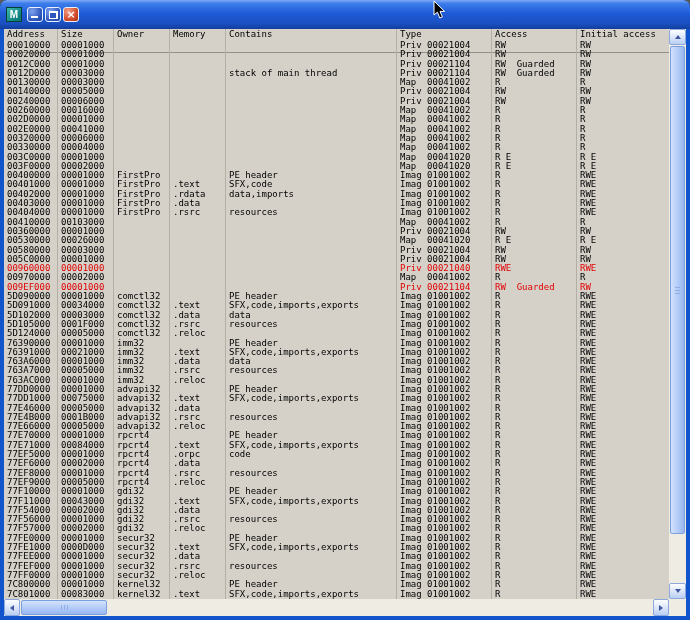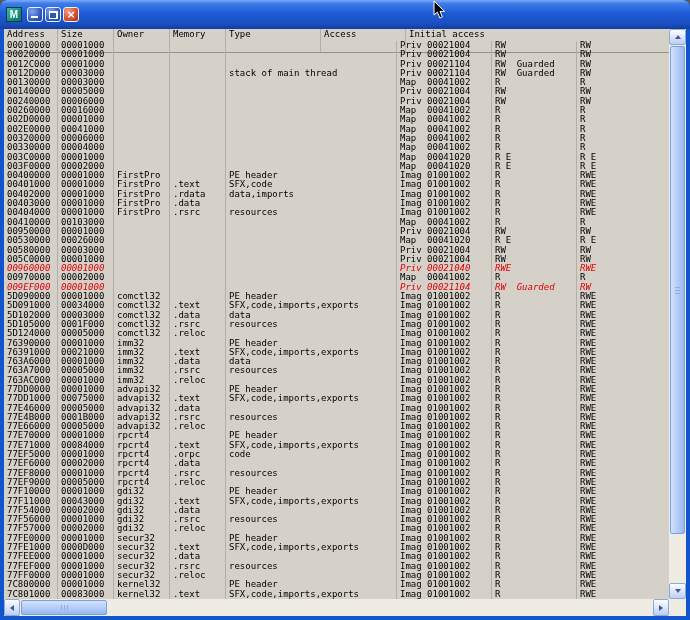--- a/index.html
+++ b/index.html
@@ -38,21 +38,21 @@
   .table { position:absolute; left:0; top:0; right:17px; bottom:17px; overflow:hidden; background:#D5D1C9; }
   .thead { display:flex; height:24px; border-bottom:1px solid #93908A; background:#D5D1C9; }
   .hc, .c { font-size:9px; padding-left:3px; border-right:1px solid #B3AFA6;
     white-space:pre; overflow:hidden; color:#000; }
   .hc { line-height:11px; }
   .tbody { position:absolute; top:12px; left:0; right:0; bottom:0; overflow:hidden; }
   .trow { display:flex; height:9.3px; }
   .c { line-height:9.3px; }
   .w0{width:54px} .w1{width:56px} .w2{width:56px} .w3{width:56px}
   .w4{width:171px} .w5{width:95px} .w6{width:85px} .w7{flex:1; border-right:none;}
-  .trow.red .c { color:#E00000;font-style:italic; }
+  .trow.red .c { color:#E00000; }
 
   
   .vscroll { position:absolute; top:0; right:0; width:17px; bottom:17px; background:#EFEDE3; }
   .hscroll { position:absolute; left:0; bottom:0; right:17px; height:17px; background:#EFEDE3; }
   .corner  { position:absolute; right:0; bottom:0; width:17px; height:17px; background:#EFEDE3; }
   .sbtn { position:absolute; background:linear-gradient(180deg,#FDFEFF 0%,#D9E4F9 55%,#BACEF2 100%);
     border:1px solid #8CA8DC; border-radius:2px; display:flex; align-items:center; justify-content:center; }
   .vscroll .sbtn { left:0; width:17px; height:16px; }
   .sbtn.up { top:0; } .sbtn.down { bottom:0; }
   .hscroll .sbtn { top:0; width:16px; height:17px; }
@@ -95,20 +95,21 @@
   </div>
 
   <div class="client">
 
     <div class="table">
       <div class="thead">
         <span class="hc w0">Address</span>
         <span class="hc w1">Size</span>
         <span class="hc w2">Owner</span>
         <span class="hc w3">Memory</span>
+        <span class="hc w4">Contains</span>
         <span class="hc w5">Type</span>
         <span class="hc w6">Access</span>
         <span class="hc w7">Initial access</span>
       </div>
       <div class="tbody">
           <div class="trow">
     <span class="c w0">00010000</span>
     <span class="c w1">00001000</span>
     <span class="c w2"></span>
     <span class="c w3"></span>
@@ -301,21 +302,21 @@
     <span class="c w0">00410000</span>
     <span class="c w1">00103000</span>
     <span class="c w2"></span>
     <span class="c w3"></span>
     <span class="c w4"></span>
     <span class="c w5">Map  00041002</span>
     <span class="c w6">R</span>
     <span class="c w7">R</span>
   </div>
           <div class="trow">
-    <span class="c w0">00950000</span>
+    <span class="c w0">00360000</span>
     <span class="c w1">00001000</span>
     <span class="c w2"></span>
     <span class="c w3"></span>
     <span class="c w4"></span>
     <span class="c w5">Priv 00021004</span>
     <span class="c w6">RW</span>
     <span class="c w7">RW</span>
   </div>
           <div class="trow">
     <span class="c w0">00530000</span>

